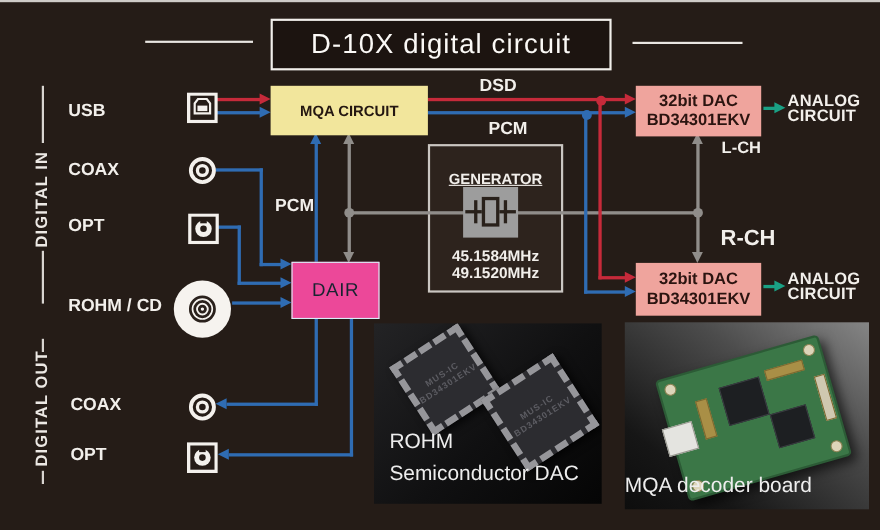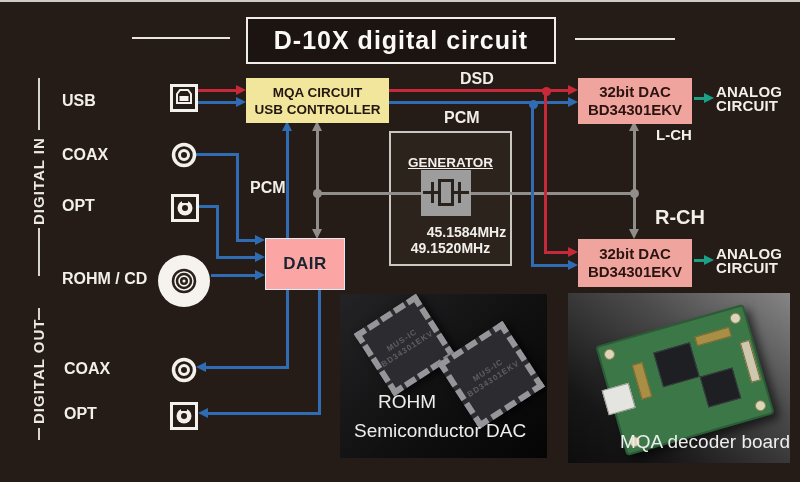--- a/index.html
+++ b/index.html
@@ -24,26 +24,26 @@
   .rail { position:absolute; width:2px; background:#d8d4d0; }
   .vtext {
     position:absolute; writing-mode:vertical-rl; transform:rotate(180deg);
     color:#ece8e4; font-weight:bold; font-size:15px; letter-spacing:1px; white-space:nowrap;
   }
   
   .title-box {
     position:absolute; left:246px; top:17px; width:306px; height:43px;
     border:2px solid #f1eeea; background:#1c1410; display:flex; align-items:center; justify-content:center;
   }
-  .title-box span { color:#fbf9f6; font-weight:bold; font-size:25px; letter-spacing:1px; }
+  .title-box span { color:#fbf9f6; font-weight:normal; font-size:25px; letter-spacing:1px; }
   .rule { position:absolute; height:2px; background:#e9e6e2; }
   
   .blk { position:absolute; display:flex; flex-direction:column; align-items:center; justify-content:center; text-align:center; z-index:6; }
   .blk-mqa { left:246px; top:78px; width:143px; height:45px; background:#f2e69c; color:#241711; font-weight:bold; font-size:13.5px; line-height:17px; }
-  .blk-dair { left:265px; top:238px; width:78px; height:50px; background:#fca5a5; border:1px solid #d9edf6; color:#182430; font-weight:bold; font-size:17px; letter-spacing:0.5px; }
+  .blk-dair { left:265px; top:238px; width:78px; height:50px; background:#ec4899; border:1px solid #d9edf6; color:#182430; font-weight:normal; font-size:17px; letter-spacing:0.5px; }
   .blk-dac { width:114px; background:#efa49d; color:#2b1410; font-weight:bold; font-size:15px; line-height:18px; }
   .clock-box { position:absolute; left:389px; top:131px; width:119px; height:131px; border:2px solid #cac6c2; background:#2d231d; z-index:1; }
   .clock-box .ctext { position:absolute; width:100%; text-align:center; color:#f2efeb; font-weight:bold; font-size:13.5px; line-height:15px; }
   .crystal { position:absolute; left:421px; top:170px; width:50px; height:46px; background:#9d9d9d; z-index:3; }
   .crystal .cl { position:absolute; background:#29211b; }
   
   .plabel { position:absolute; color:#f2efeb; font-weight:bold; font-size:16px; }
   .slabel { position:absolute; color:#f2efeb; font-weight:bold; font-size:16px; }
   .analog { position:absolute; color:#f2efeb; font-weight:bold; font-size:15px; line-height:13.5px; letter-spacing:0.2px; z-index:6; }
   
@@ -87,21 +87,21 @@
 
   <div class="plabel" style="left:62px;top:92px;">USB</div>
   <div class="plabel" style="left:62px;top:146px;">COAX</div>
   <div class="plabel" style="left:62px;top:197px;">OPT</div>
   <div class="plabel" style="left:62px;top:270px;">ROHM / CD</div>
   <div class="plabel" style="left:64px;top:360px;">COAX</div>
   <div class="plabel" style="left:64px;top:405px;">OPT</div>
 
   <div class="clock-box">
     <div class="ctext" style="top:22px;text-decoration:underline;">GENERATOR</div>
-    <div class="ctext" style="top:92px;font-size:14px;margin-left:16px;">45.1584MHz</div>
+    <div class="ctext" style="top:92px;font-size:14px;">45.1584MHz</div>
     <div class="ctext" style="top:108px;font-size:14px;">49.1520MHz</div>
   </div>
 
   <div class="vl" style="left:316px;top:130px;height:101px;background:#908d8a;z-index:2;"></div>
   <div class="ah ah-u" style="left:312px;top:121px;border-bottom-color:#908d8a;z-index:2;"></div>
   <div class="ah ah-d" style="left:312px;top:229px;border-top-color:#908d8a;z-index:2;"></div>
   <div class="hl" style="left:316px;top:192px;width:319px;background:#908d8a;z-index:2;"></div>
   <div class="dot" style="left:313px;top:189px;background:#908d8a;z-index:2;"></div>
   <div class="dot" style="left:630px;top:189px;background:#908d8a;z-index:2;"></div>
   <div class="vl" style="left:633px;top:130px;height:100px;background:#908d8a;z-index:2;"></div>
@@ -157,21 +157,20 @@
   <div class="ah ah-r" style="left:568px;top:247px;border-left-color:#c62a3a;z-index:5;"></div>
   <div class="dot" style="left:542px;top:87px;background:#c62a3a;z-index:5;"></div>
 
   <div class="hl" style="left:694px;top:97px;width:11px;background:#1aa084;"></div>
   <div class="ah ah-r" style="left:704px;top:93px;border-left-color:#1aa084;"></div>
   <div class="hl" style="left:694px;top:259px;width:11px;background:#1aa084;"></div>
   <div class="ah ah-r" style="left:704px;top:255px;border-left-color:#1aa084;"></div>
 
   <div class="blk blk-mqa">
     <div>MQA CIRCUIT</div>
-    <div>USB CONTROLLER</div>
   </div>
   <div class="blk blk-dair">
     <div>DAIR</div>
   </div>
   <div class="blk blk-dac" style="left:578px;top:78px;height:46px;">
     <div>32bit DAC</div>
     <div>BD34301EKV</div>
   </div>
   <div class="blk blk-dac" style="left:578px;top:239px;height:48px;">
     <div>32bit DAC</div>
@@ -180,21 +179,21 @@
 
   <div class="analog" style="left:716px;top:85px;">
     <div>ANALOG</div>
     <div>CIRCUIT</div>
   </div>
   <div class="analog" style="left:716px;top:247px;">
     <div>ANALOG</div>
     <div>CIRCUIT</div>
   </div>
 
-  <div class="slabel" style="left:460px;top:70px;z-index:6;">DSD</div>
+  <div class="slabel" style="left:436px;top:70px;z-index:6;">DSD</div>
   <div class="slabel" style="left:444px;top:109px;z-index:6;">PCM</div>
   <div class="slabel" style="left:250px;top:179px;z-index:6;">PCM</div>
   <div class="slabel" style="left:656px;top:126px;font-size:15px;z-index:6;">L-CH</div>
   <div class="slabel" style="left:655px;top:206px;font-size:20px;z-index:6;">R-CH</div>
 
   <svg class="abs" style="left:170px;top:84px;z-index:6;" width="28" height="28">
     <rect x="1.5" y="1.5" width="25" height="25" fill="#251c17" stroke="#f4f1ed" stroke-width="3"></rect>
     <path d="M7 19 L7 10 L10 6 L18 6 L21 10 L21 19 Z" fill="none" stroke="#f4f1ed" stroke-width="2"></path>
     <rect x="9.5" y="12" width="9" height="5" fill="#f4f1ed"></rect>
   </svg>
@@ -227,33 +226,33 @@
 
   <div class="photo photo-rohm">
     <div class="qfp" style="left:28px;top:14px;width:62px;height:62px;">
       <span>MUS-IC</span>
       <span>BD34301EKV</span>
     </div>
     <div class="qfp" style="left:112px;top:42px;width:66px;height:66px;">
       <span>MUS-IC</span>
       <span>BD34301EKV</span>
     </div>
-    <div class="caption" style="left:14px;top:97px;margin-left:24px;">ROHM</div>
+    <div class="caption" style="left:14px;top:97px;">ROHM</div>
     <div class="caption" style="left:14px;top:126px;">Semiconductor DAC</div>
   </div>
 
   <div class="photo photo-board">
     <div class="pcb">
       <div class="hole" style="left:4px;top:4px;"></div>
       <div class="hole" style="right:4px;top:4px;"></div>
       <div class="hole" style="left:4px;bottom:4px;"></div>
       <div class="hole" style="right:4px;bottom:4px;"></div>
       <div class="ic" style="left:52px;top:20px;width:36px;height:34px;"></div>
       <div class="ic" style="left:90px;top:56px;width:32px;height:30px;"></div>
       <div class="gold" style="left:28px;top:26px;width:9px;height:34px;"></div>
       <div class="gold" style="left:96px;top:16px;width:34px;height:8px;"></div>
       <div class="gold" style="right:2px;top:34px;width:8px;height:40px;background:#cfc8b0;"></div>
       <div class="usb"></div>
     </div>
-    <div class="caption" style="left:0;right:0;top:138px;text-align:right;margin-left:39px;">MQA decoder board</div>
+    <div class="caption" style="left:0;right:0;top:138px;text-align:left;">MQA decoder board</div>
   </div>
 
 </div>
 
 </body></html>

